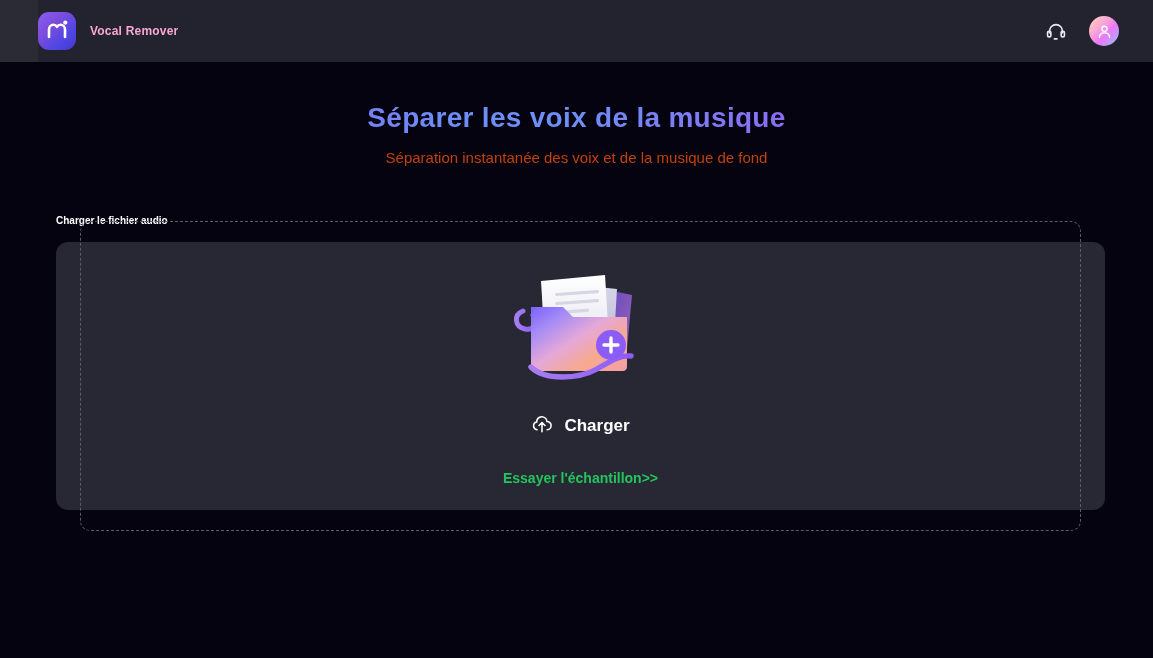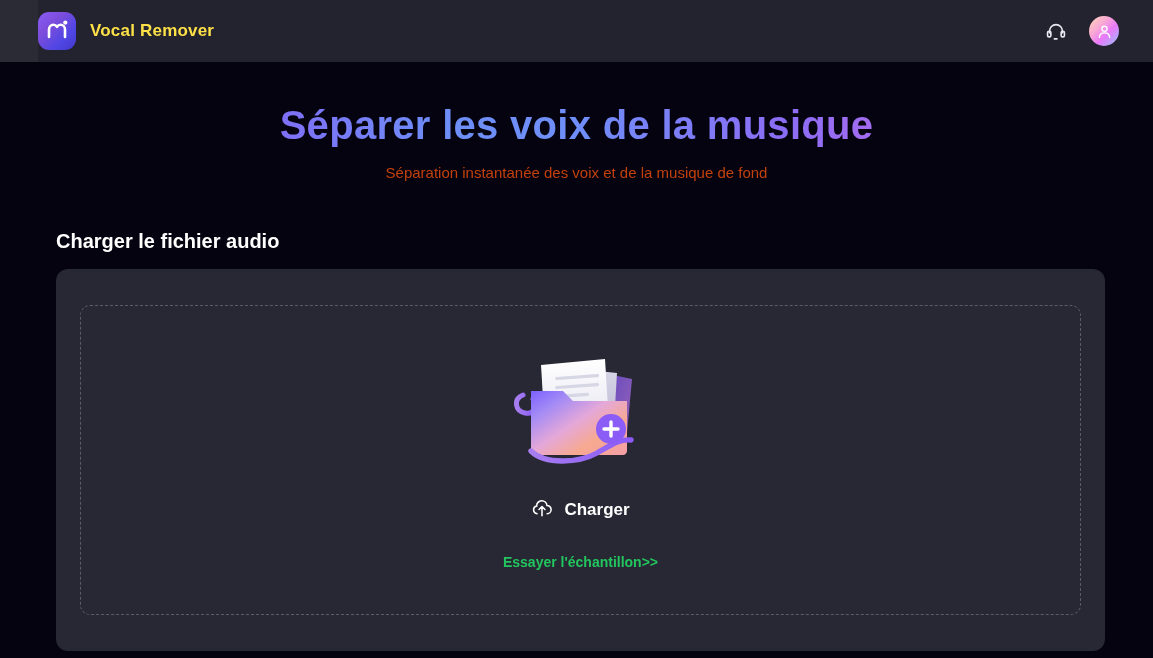--- a/index.html
+++ b/index.html
@@ -37,22 +37,22 @@
     border-radius:11px;
     background:linear-gradient(135deg,#8b5cf6 0%,#7c4ddb 35%,#4f46e5 70%,#4338ca 100%);
     position:relative;
     display:flex;
     align-items:center;
     justify-content:center;
     flex:none;
   }
   .logo svg { display:block; }
   .brand-name {
-    color:#fde047;
-    font-size:17px;
+    color:#f9a8d4;
+    font-size:12px;
     font-weight:bold;
     letter-spacing:.2px;
   }
   .header-actions {
     margin-left:auto;
     display:flex;
     align-items:center;
     gap:18px;
     padding-right:34px;
   }
@@ -75,49 +75,49 @@
   }
 
   
   .main {
     height:596px;
     background:#05030f;
     padding-top:38px;
   }
   .hero-title {
     text-align:center;
-    font-size:40px;
+    font-size:28px;
     font-weight:bold;
     line-height:1.25;
     background:linear-gradient(90deg,#a855f7 0%,#8b5cf6 15%,#6d8df7 38%,#6f8ef8 50%,#8b6df5 68%,#c06bea 85%,#d86fe0 100%);
     -webkit-background-clip:text;
     background-clip:text;
     color:transparent;
     -webkit-text-fill-color:transparent;
     letter-spacing:.3px;
   }
   .hero-sub {
     text-align:center;
     margin-top:14px;
     font-size:15px;
     color:#c2410c;
     font-weight:normal;
   }
 
   .section-title {
     margin:49px 4px 0 56px;
-    font-size:20px;
+    font-size:10px;
     font-weight:bold;
     color:#ffffff;
   }
 
   .upload-card {
     margin:16px 48px 0 56px;
     width:1049px;
-    height:382px;
+    height:268px;
     background:#272833;
     border-radius:12px;
     display:flex;
     align-items:center;
     justify-content:center;
   }
   .dropzone {
     width:1001px;
     height:310px;
     border:1px dashed #5b5c6b;

